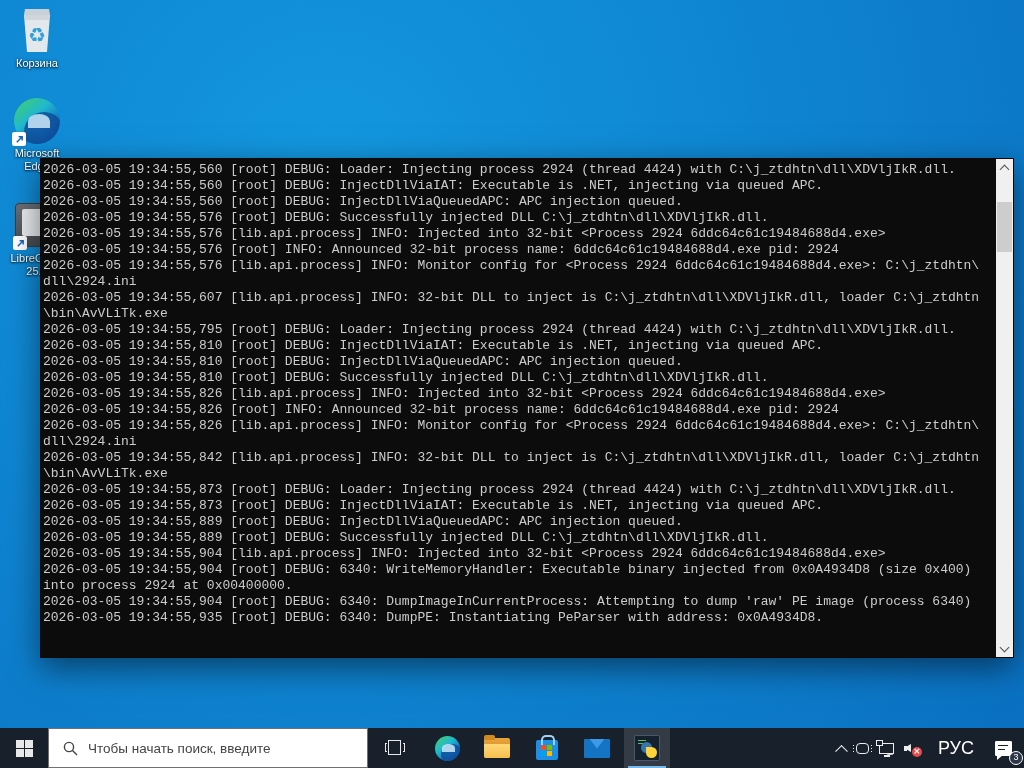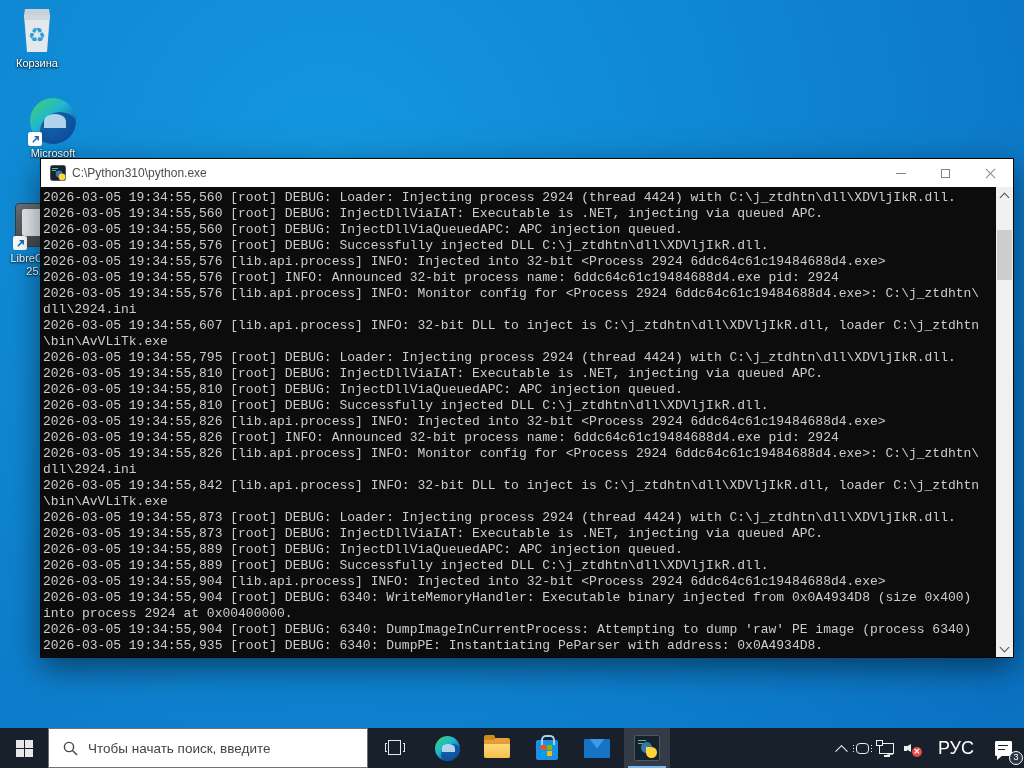--- a/index.html
+++ b/index.html
@@ -199,21 +199,21 @@
       <svg width="40" height="48" viewBox="0 0 40 48">
         <path d="M8 3 L32 3 L33 9 L7 9 Z" fill="#c9d1d8"></path>
         <path d="M7 9 L33 9 L30 46 L10 46 Z" fill="#e3e8ec"></path>
         <path d="M7 9 L33 9 L32 14 L8 14 Z" fill="#cfd7dd"></path>
         <text x="20" y="36" font-size="20" text-anchor="middle" fill="#2f9fd6">♻</text>
       </svg>
     </div>
     <div class="dicon-label">Корзина</div>
   </div>
 
-  <div class="dicon" style="left:16px; top:98px;">
+  <div class="dicon" style="left:0; top:98px;">
     <div class="dicon-img" style="width:46px;height:46px;">
       <div class="edge-ball"></div>
       <span class="shortcut-arrow">
         <svg viewBox="0 0 10 10">
             <path d="M2 8 L8 2 M4 2 H8 V6" stroke="#1565c0" stroke-width="1.6" fill="none"></path>
           </svg>
       </span>
     </div>
     <div class="dicon-label">
       <div>Microsoft</div>
@@ -230,39 +230,20 @@
           </svg>
       </span>
     </div>
     <div class="dicon-label">
       <div>LibreOffice</div>
       <div>25.2</div>
     </div>
   </div>
 
   <div id="console-window">
-    <div id="console-titlebar">
-      <svg id="console-title-icon" viewBox="0 0 16 16">
-        <rect x="0.5" y="0.5" width="15" height="15" rx="2" fill="#16212e" stroke="#45586e"></rect>
-        <rect x="2" y="3" width="6" height="1" fill="#58c26a"></rect>
-        <rect x="2" y="5" width="4" height="1" fill="#58c26a"></rect>
-        <circle cx="9" cy="9" r="3.4" fill="#3776ab"></circle>
-        <circle cx="12" cy="12" r="3.4" fill="#ffd43b"></circle>
-      </svg>
-      <span id="console-title-text">C:\Python310\python.exe</span>
-      <span class="win-btn">
-          <span class="glyph-min"></span>
-        </span>
-      <span class="win-btn">
-          <span class="glyph-max"></span>
-        </span>
-      <span class="win-btn">
-          <span class="glyph-close"></span>
-        </span>
-    </div>
     <div id="console-body">
       <div id="console-text"><span class="console-line">2026-03-05 19:34:55,560 [root] DEBUG: Loader: Injecting process 2924 (thread 4424) with C:\j_ztdhtn\dll\XDVljIkR.dll.</span><span class="console-line">2026-03-05 19:34:55,560 [root] DEBUG: InjectDllViaIAT: Executable is .NET, injecting via queued APC.</span><span class="console-line">2026-03-05 19:34:55,560 [root] DEBUG: InjectDllViaQueuedAPC: APC injection queued.</span><span class="console-line">2026-03-05 19:34:55,576 [root] DEBUG: Successfully injected DLL C:\j_ztdhtn\dll\XDVljIkR.dll.</span><span class="console-line">2026-03-05 19:34:55,576 [lib.api.process] INFO: Injected into 32-bit &lt;Process 2924 6ddc64c61c19484688d4.exe&gt;</span><span class="console-line">2026-03-05 19:34:55,576 [root] INFO: Announced 32-bit process name: 6ddc64c61c19484688d4.exe pid: 2924</span><span class="console-line">2026-03-05 19:34:55,576 [lib.api.process] INFO: Monitor config for &lt;Process 2924 6ddc64c61c19484688d4.exe&gt;: C:\j_ztdhtn\</span><span class="console-line">dll\2924.ini</span><span class="console-line">2026-03-05 19:34:55,607 [lib.api.process] INFO: 32-bit DLL to inject is C:\j_ztdhtn\dll\XDVljIkR.dll, loader C:\j_ztdhtn</span><span class="console-line">\bin\AvVLiTk.exe</span><span class="console-line">2026-03-05 19:34:55,795 [root] DEBUG: Loader: Injecting process 2924 (thread 4424) with C:\j_ztdhtn\dll\XDVljIkR.dll.</span><span class="console-line">2026-03-05 19:34:55,810 [root] DEBUG: InjectDllViaIAT: Executable is .NET, injecting via queued APC.</span><span class="console-line">2026-03-05 19:34:55,810 [root] DEBUG: InjectDllViaQueuedAPC: APC injection queued.</span><span class="console-line">2026-03-05 19:34:55,810 [root] DEBUG: Successfully injected DLL C:\j_ztdhtn\dll\XDVljIkR.dll.</span><span class="console-line">2026-03-05 19:34:55,826 [lib.api.process] INFO: Injected into 32-bit &lt;Process 2924 6ddc64c61c19484688d4.exe&gt;</span><span class="console-line">2026-03-05 19:34:55,826 [root] INFO: Announced 32-bit process name: 6ddc64c61c19484688d4.exe pid: 2924</span><span class="console-line">2026-03-05 19:34:55,826 [lib.api.process] INFO: Monitor config for &lt;Process 2924 6ddc64c61c19484688d4.exe&gt;: C:\j_ztdhtn\</span><span class="console-line">dll\2924.ini</span><span class="console-line">2026-03-05 19:34:55,842 [lib.api.process] INFO: 32-bit DLL to inject is C:\j_ztdhtn\dll\XDVljIkR.dll, loader C:\j_ztdhtn</span><span class="console-line">\bin\AvVLiTk.exe</span><span class="console-line">2026-03-05 19:34:55,873 [root] DEBUG: Loader: Injecting process 2924 (thread 4424) with C:\j_ztdhtn\dll\XDVljIkR.dll.</span><span class="console-line">2026-03-05 19:34:55,873 [root] DEBUG: InjectDllViaIAT: Executable is .NET, injecting via queued APC.</span><span class="console-line">2026-03-05 19:34:55,889 [root] DEBUG: InjectDllViaQueuedAPC: APC injection queued.</span><span class="console-line">2026-03-05 19:34:55,889 [root] DEBUG: Successfully injected DLL C:\j_ztdhtn\dll\XDVljIkR.dll.</span><span class="console-line">2026-03-05 19:34:55,904 [lib.api.process] INFO: Injected into 32-bit &lt;Process 2924 6ddc64c61c19484688d4.exe&gt;</span><span class="console-line">2026-03-05 19:34:55,904 [root] DEBUG: 6340: WriteMemoryHandler: Executable binary injected from 0x0A4934D8 (size 0x400)</span><span class="console-line">into process 2924 at 0x00400000.</span><span class="console-line">2026-03-05 19:34:55,904 [root] DEBUG: 6340: DumpImageInCurrentProcess: Attempting to dump 'raw' PE image (process 6340)</span><span class="console-line">2026-03-05 19:34:55,935 [root] DEBUG: 6340: DumpPE: Instantiating PeParser with address: 0x0A4934D8.</span></div>
       <div id="console-scrollbar">
         <span class="sb-arrow sb-up"></span>
         <div id="sb-track">
           <div id="sb-thumb"></div>
         </div>
         <span class="sb-arrow sb-down"></span>
       </div>
     </div>

